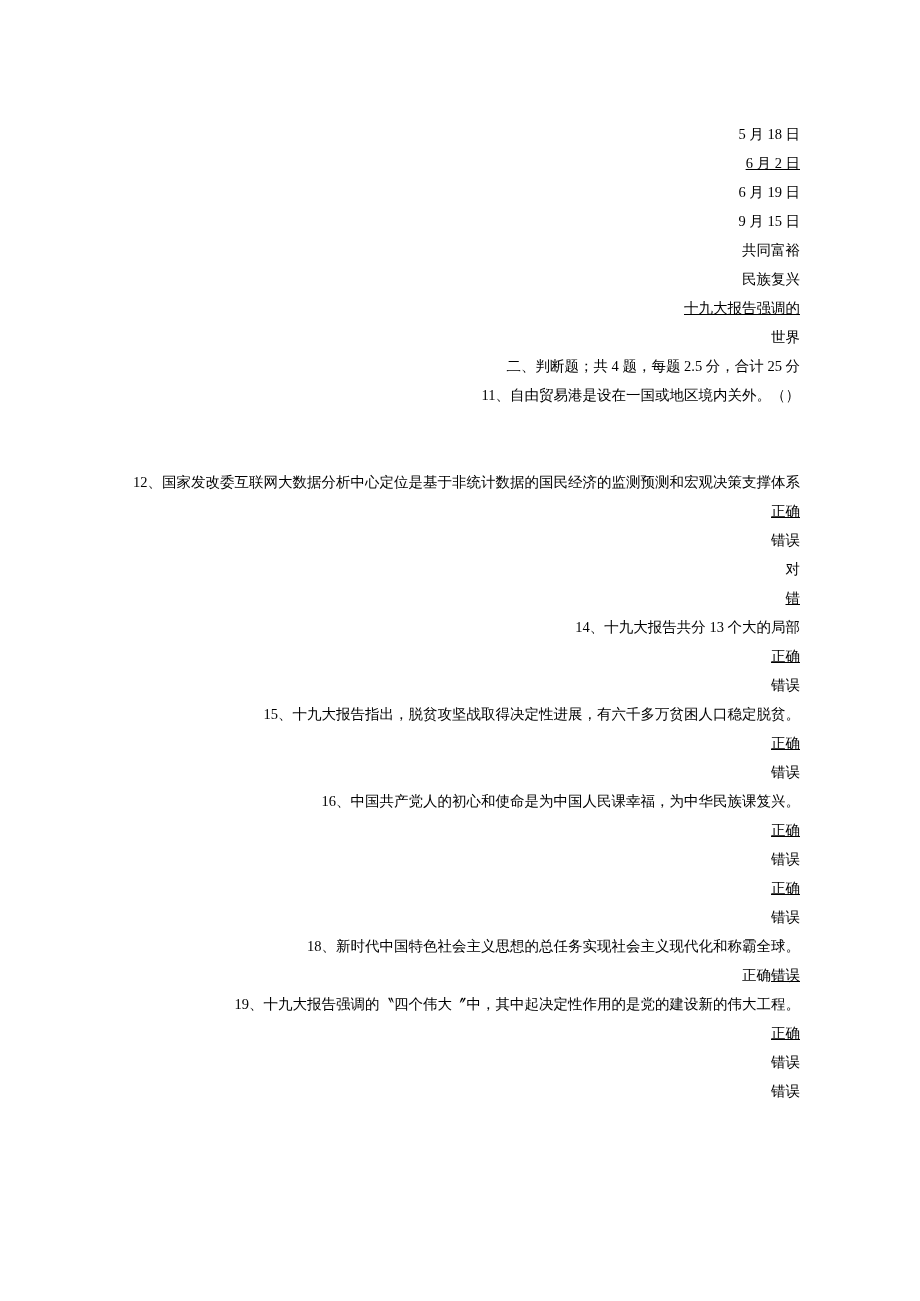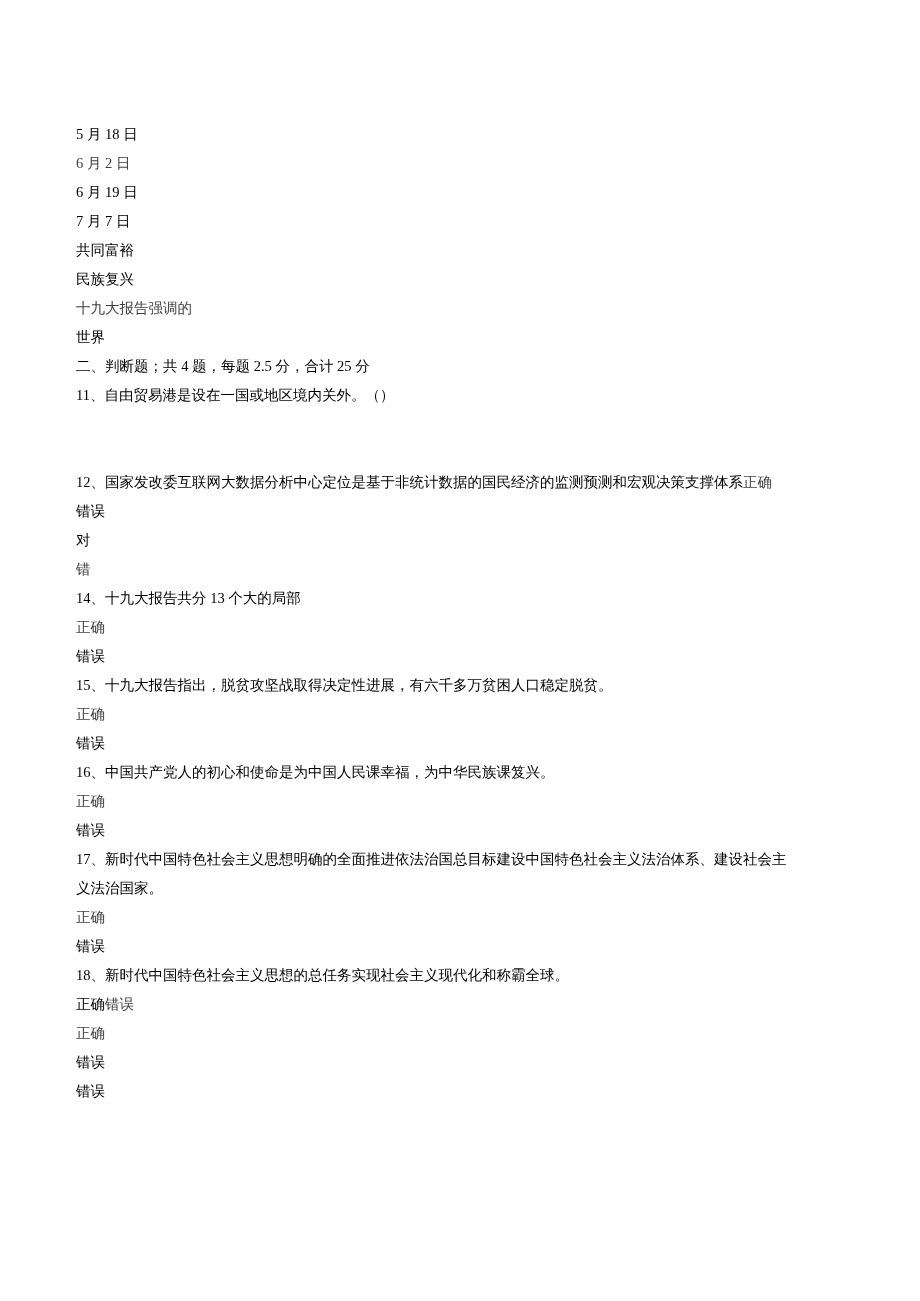--- a/index.html
+++ b/index.html
@@ -7,39 +7,41 @@
     padding: 0;
     background: #ffffff;
     font-family: "SimSun", "宋体", serif;
     font-size: 14.5px;
     line-height: 2.0;
     color: #000000;
   }
   .page {
     width: 920px;
     min-height: 1301px;
-    padding: 120px 120px 40px 76px;
+    padding: 120px 120px 40px 120px;
     box-sizing: border-box;
+    text-align: right;
   }
   .line {
     white-space: pre-wrap;
   }
   .red {
-    color: #404040;
+    color: #000000;
+    text-decoration: underline;
   }
 </style>
 </head>
 <body>
 
 <div class="page">
   <div id="simple-lines">
       <div class="line">5 月 18 日</div>
       <div class="line red">6 月 2 日</div>
       <div class="line">6 月 19 日</div>
-      <div class="line">7 月 7 日</div>
+      <div class="line">9 月 15 日</div>
       <div class="line">共同富裕</div>
       <div class="line">民族复兴</div>
       <div class="line red">十九大报告强调的</div>
       <div class="line">世界</div>
       <div class="line">二、判断题；共 4 题，每题 2.5 分，合计 25 分</div>
       <div class="line">11、自由贸易港是设在一国或地区境内关外。（）</div>
       <div class="line">&nbsp;</div>
       <div class="line">&nbsp;</div>
     </div>
   <div id="mixed-lines">
@@ -49,22 +51,22 @@
       <div class="line"><span class="red">错</span></div>
       <div class="line"><span>14、十九大报告共分 13 个大的局部</span></div>
       <div class="line"><span class="red">正确</span></div>
       <div class="line"><span>错误</span></div>
       <div class="line"><span>15、十九大报告指出，脱贫攻坚战取得决定性进展，有六千多万贫困人口稳定脱贫。</span></div>
       <div class="line"><span class="red">正确</span></div>
       <div class="line"><span>错误</span></div>
       <div class="line"><span>16、中国共产党人的初心和使命是为中国人民课幸福，为中华民族课笈兴。</span></div>
       <div class="line"><span class="red">正确</span></div>
       <div class="line"><span>错误</span></div>
-      <div class="line"><span>17、新时代中国特色社会主义思想明确的全面推进依法治国总目标建设中国特色社会主义法治体系、建设社会主义法治国家。</span></div>
       <div class="line"><span class="red">正确</span></div>
       <div class="line"><span>错误</span></div>
       <div class="line"><span>18、新时代中国特色社会主义思想的总任务实现社会主义现代化和称霸全球。</span></div>
       <div class="line"><span>正确</span><span class="red">错误</span></div>
+      <div class="line"><span>19、十九大报告强调的〝四个伟大〞中，其中起决定性作用的是党的建设新的伟大工程。</span></div>
       <div class="line"><span class="red">正确</span></div>
       <div class="line"><span>错误</span></div>
       <div class="line"><span>错误</span></div>
     </div>
 </div>
 
 </body></html>

